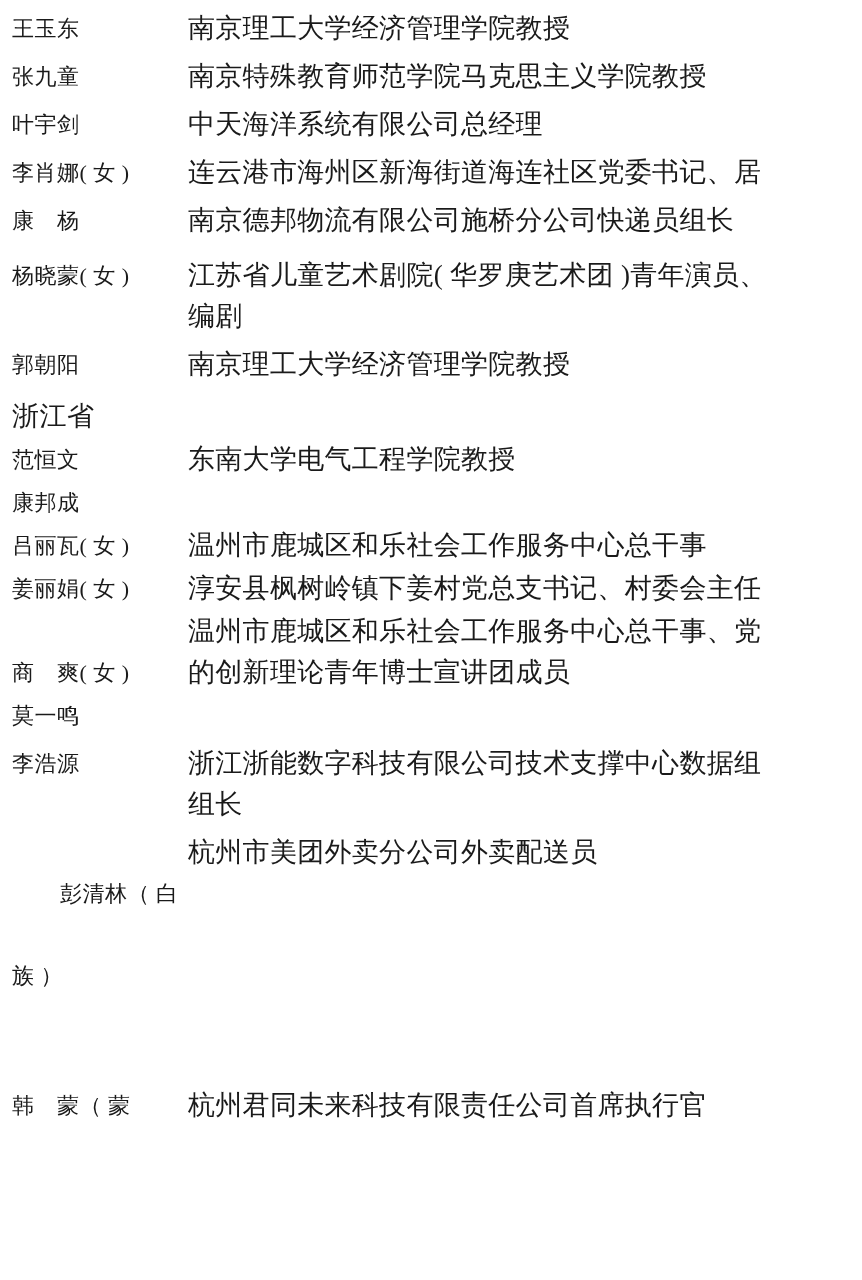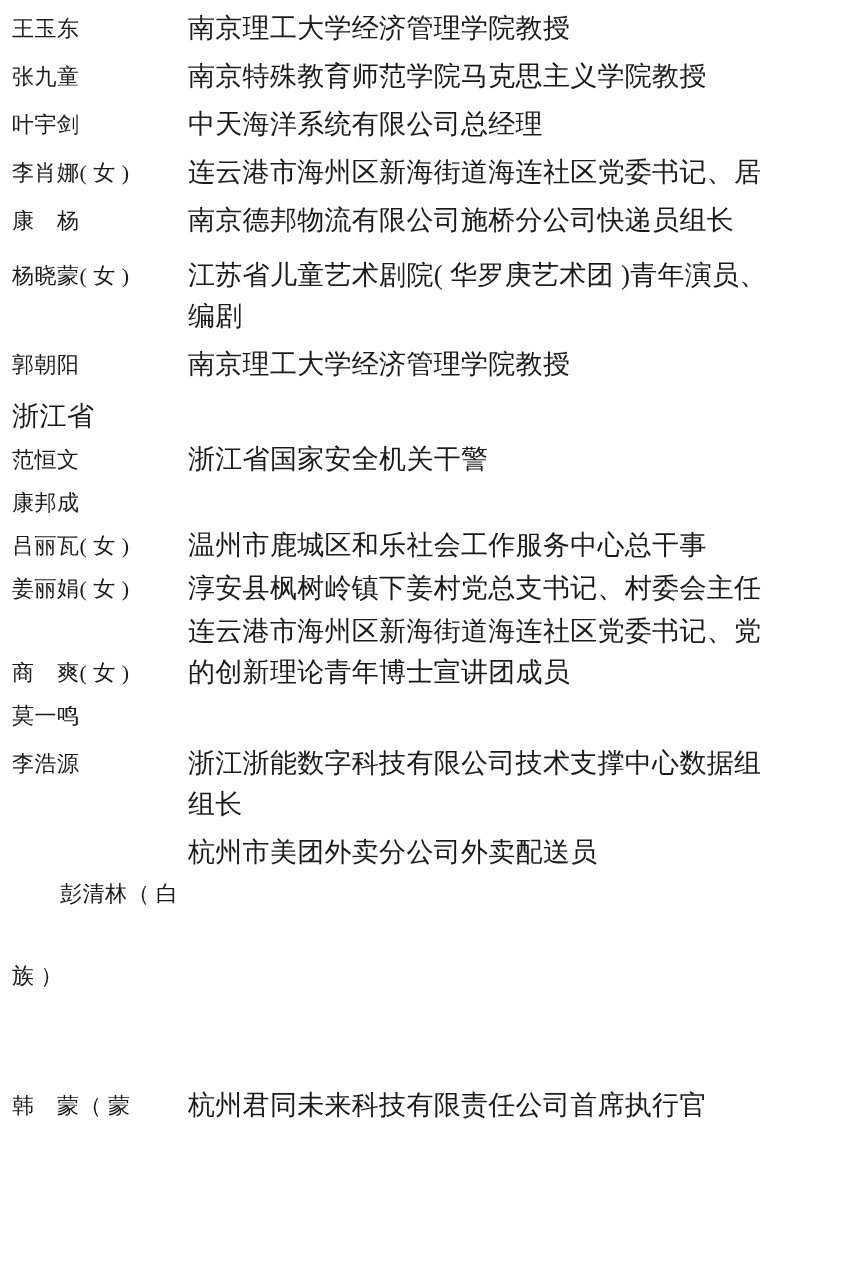--- a/index.html
+++ b/index.html
@@ -107,41 +107,41 @@
     </div>
 
   </div>
 
   <div class="section-head">浙江省</div>
 
   <div>
 
     <div class="entry tight">
       <div class="name">范恒文</div>
-      <div class="desc">浙江省国家安全机关干警</div>
+      <div class="desc">东南大学电气工程学院教授</div>
     </div>
 
     <div class="entry tight">
       <div class="name">康邦成</div>
     </div>
 
     <div class="entry tight">
       <div class="name">吕丽瓦( 女 )</div>
       <div class="desc">温州市鹿城区和乐社会工作服务中心总干事</div>
     </div>
 
     <div class="entry tight">
       <div class="name">姜丽娟( 女 )</div>
       <div class="desc">淳安县枫树岭镇下姜村党总支书记、村委会主任</div>
     </div>
 
     <div class="entry tight">
       <div class="name">商　爽( 女 )</div>
       <div class="desc">
-        <span>连云港市海州区新海街道海连社区党委书记、党</span>
+        <span>温州市鹿城区和乐社会工作服务中心总干事、党</span>
         <span class="sub">的创新理论青年博士宣讲团成员</span>
       </div>
     </div>
 
     <div class="entry">
       <div class="name">莫一鸣</div>
     </div>
 
     <div class="entry">
       <div class="name">李浩源</div>

